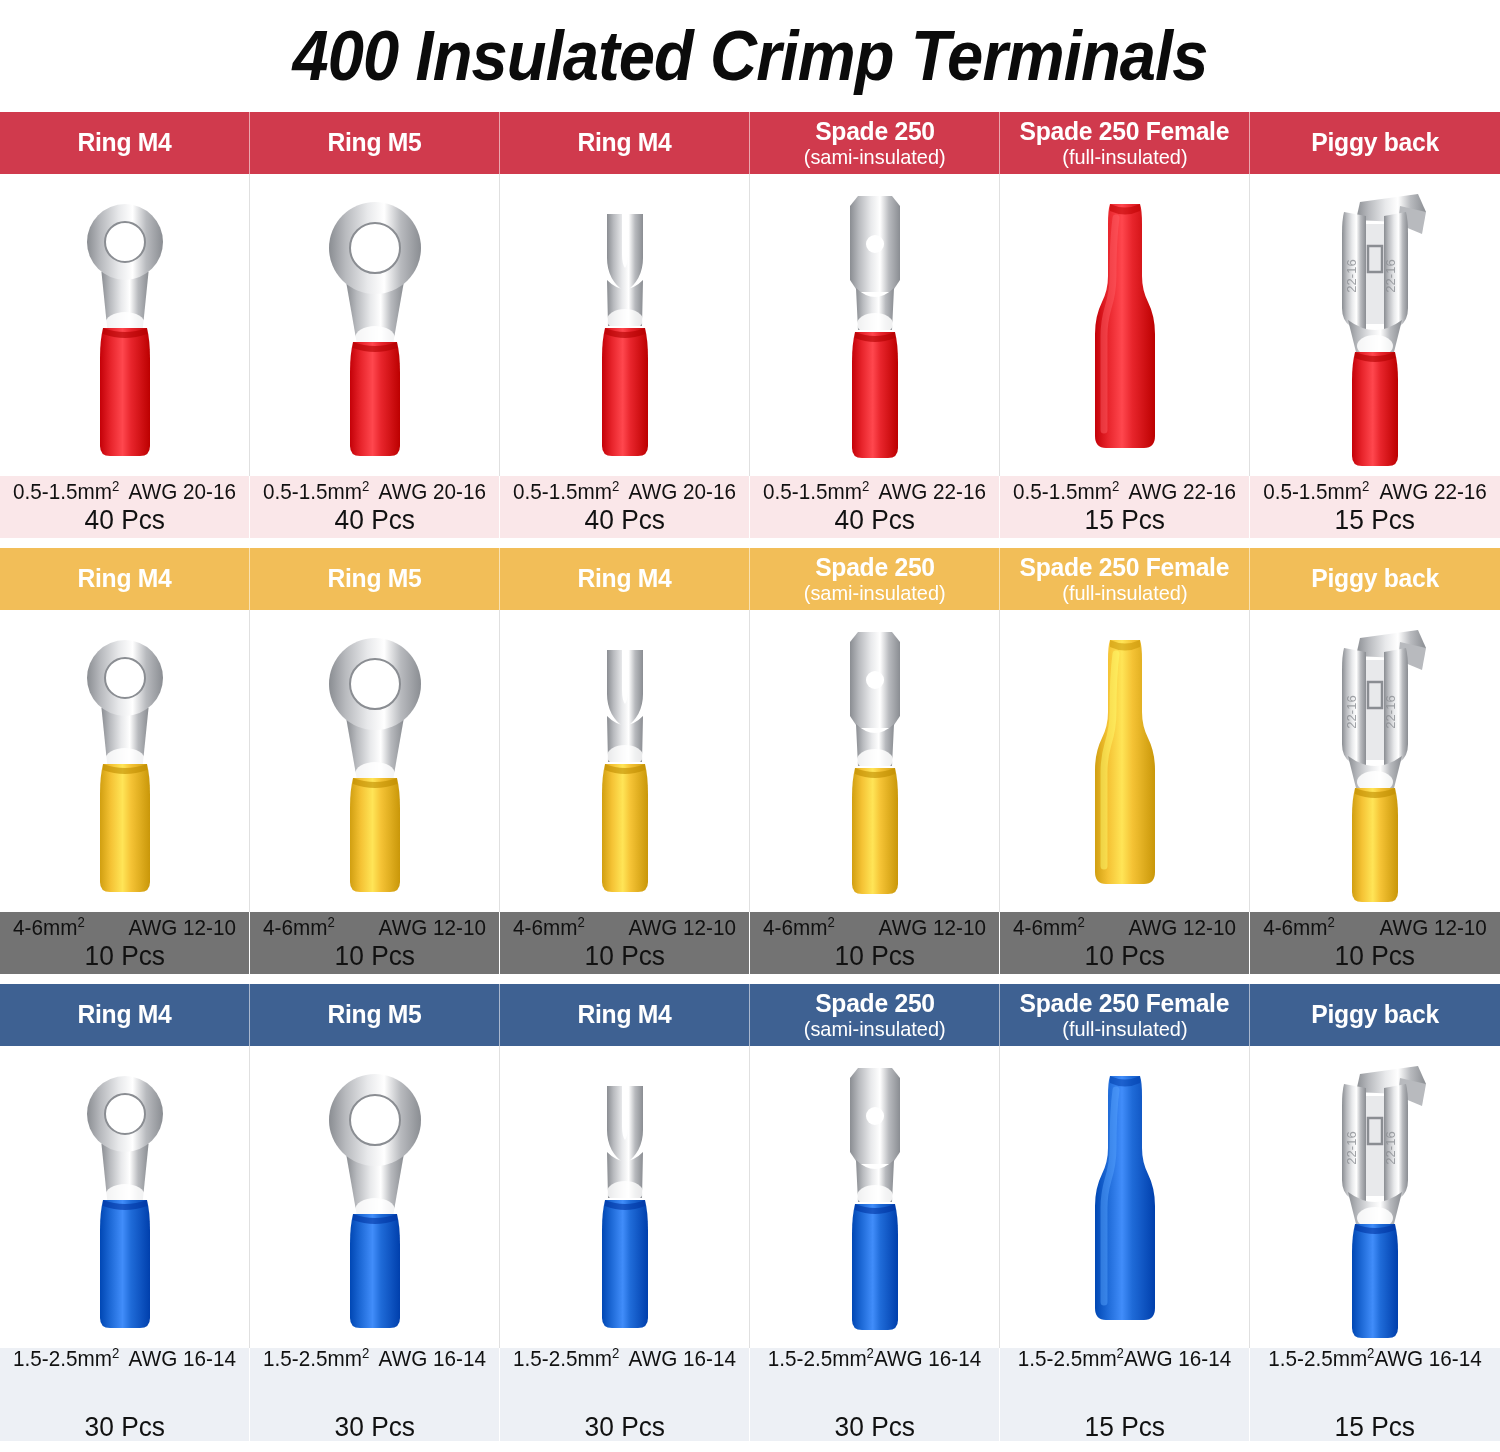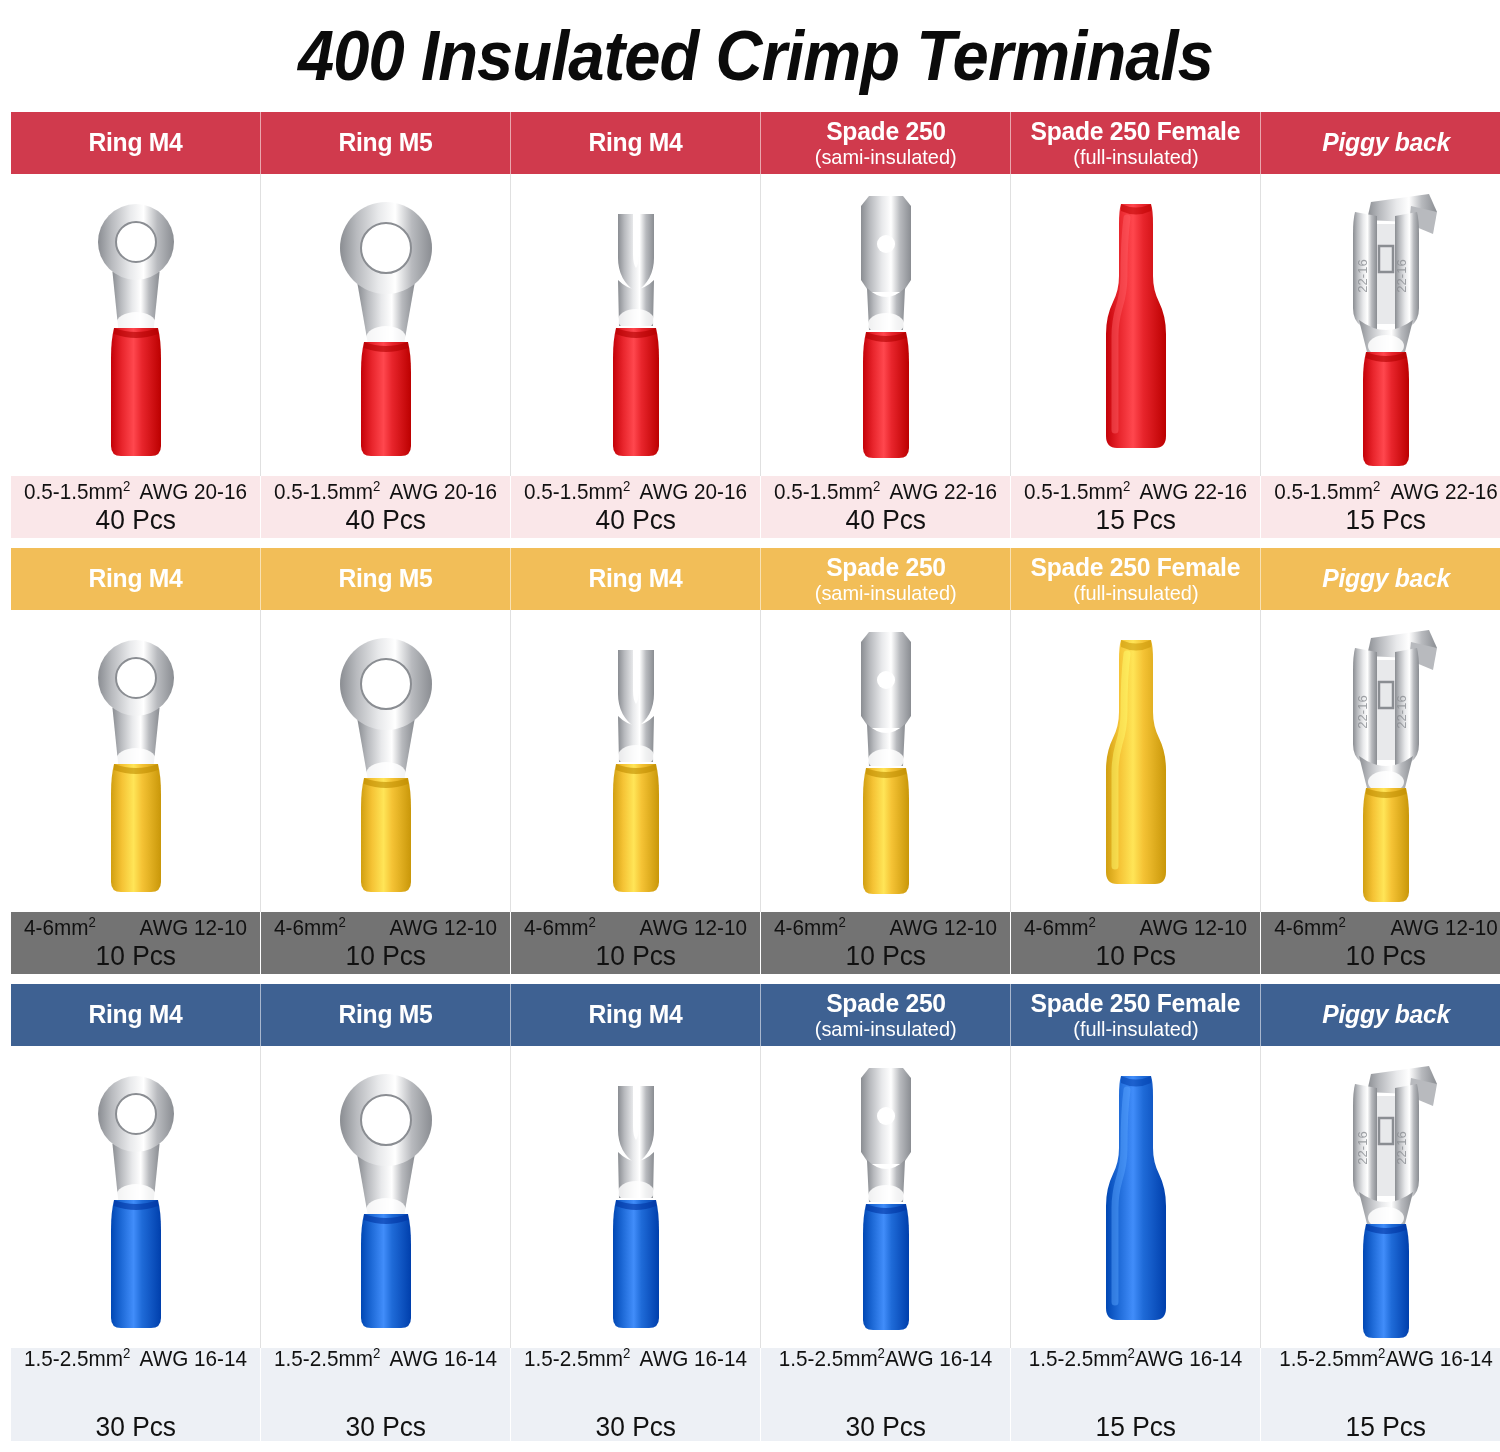--- a/index.html
+++ b/index.html
@@ -2,21 +2,21 @@
 <html><head>
 <meta charset="utf-8">
 <style>
   * { box-sizing: border-box; margin: 0; padding: 0; }
   html, body {
     width: 1500px; height: 1452px;
     background: #ffffff;
     font-family: "Liberation Sans", sans-serif;
     overflow: hidden;
   }
-  .page { position: relative; width: 1500px; height: 1024px; background: #fff; padding-left: 11px; }
+  .page { position: relative; width: 1500px; height: 1024px; background: #fff; }
 
   
   .title {
     height: 112px;
     display: flex; align-items: center; justify-content: center;
     font-size: 70px;
     font-weight: 700;
     font-style: italic;
     letter-spacing: -1px;
     color: #0b0b0b;
@@ -41,21 +41,21 @@
   .hdr-strip { height: 62px; }
   .hdr-cell {
     display: flex; flex-direction: column;
     align-items: center; justify-content: center;
     color: #ffffff;
     border-right: 1px solid rgba(255,255,255,0.55);
     line-height: 1.05;
     padding: 0 4px;
     text-align: center;
   }
-  .hdr-cell:last-child { border-right: none; font-style: italic; }
+  .hdr-cell:last-child { border-right: none; }
   .hdr-main {
     font-size: 26px; font-weight: 700;
     letter-spacing: -0.3px;
     transform: scaleX(0.95);
     white-space: nowrap;
   }
   .hdr-sub {
     font-size: 21px; font-weight: 400;
     transform: scaleX(0.95);
     white-space: nowrap;

